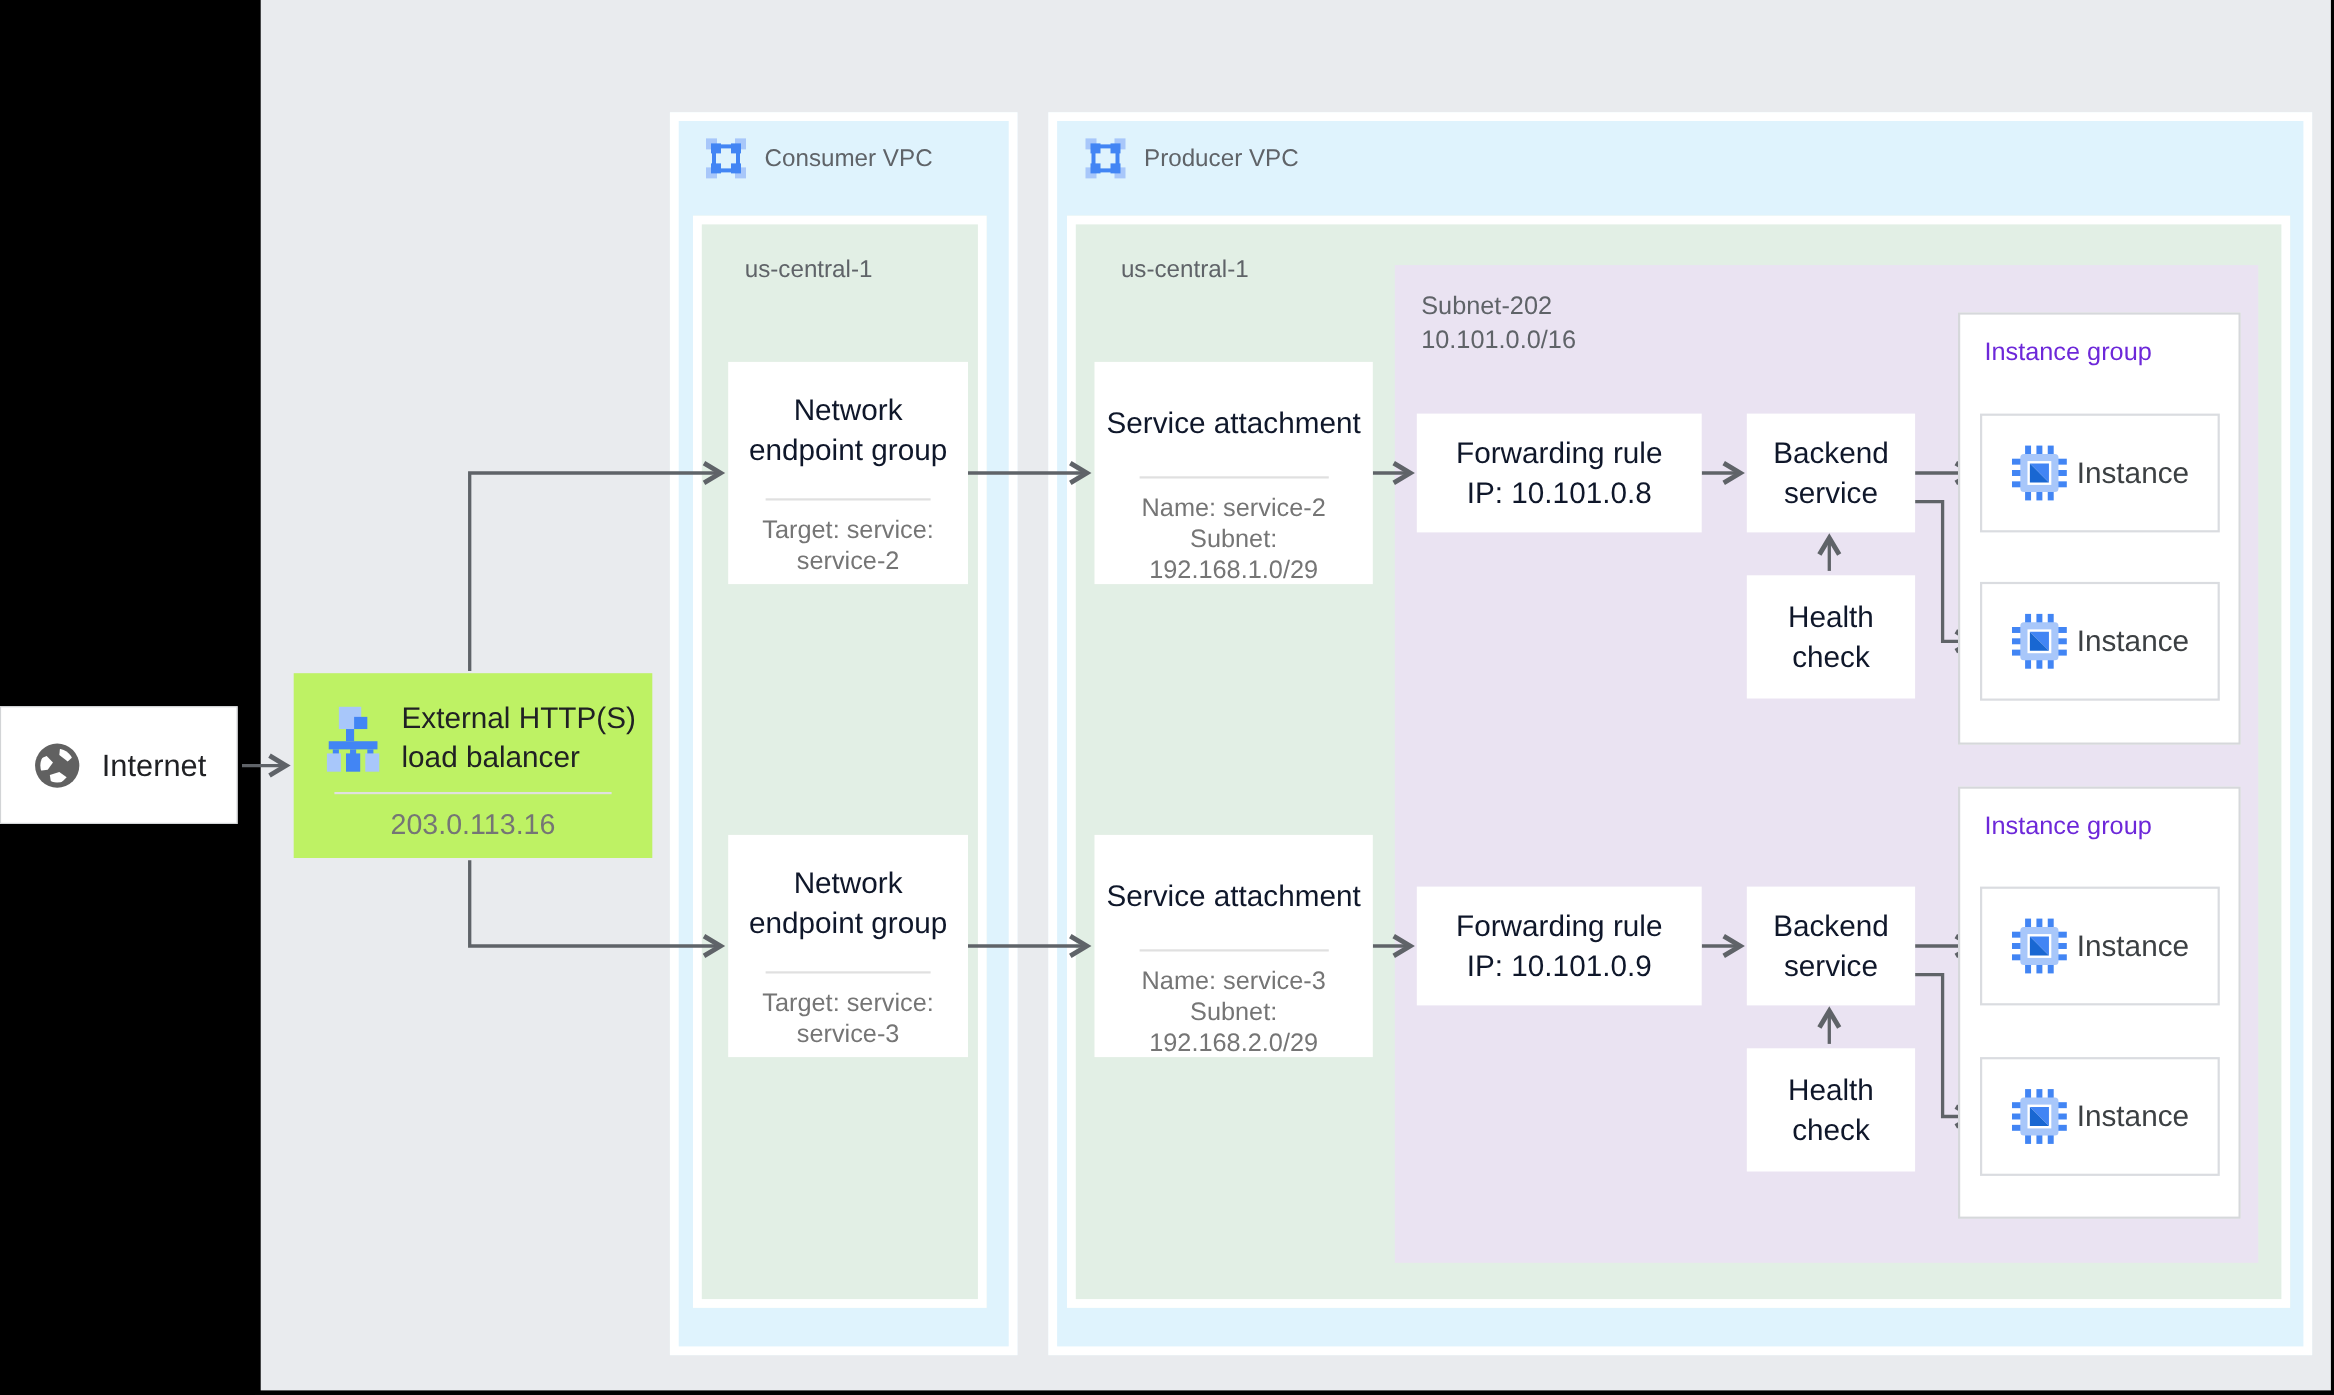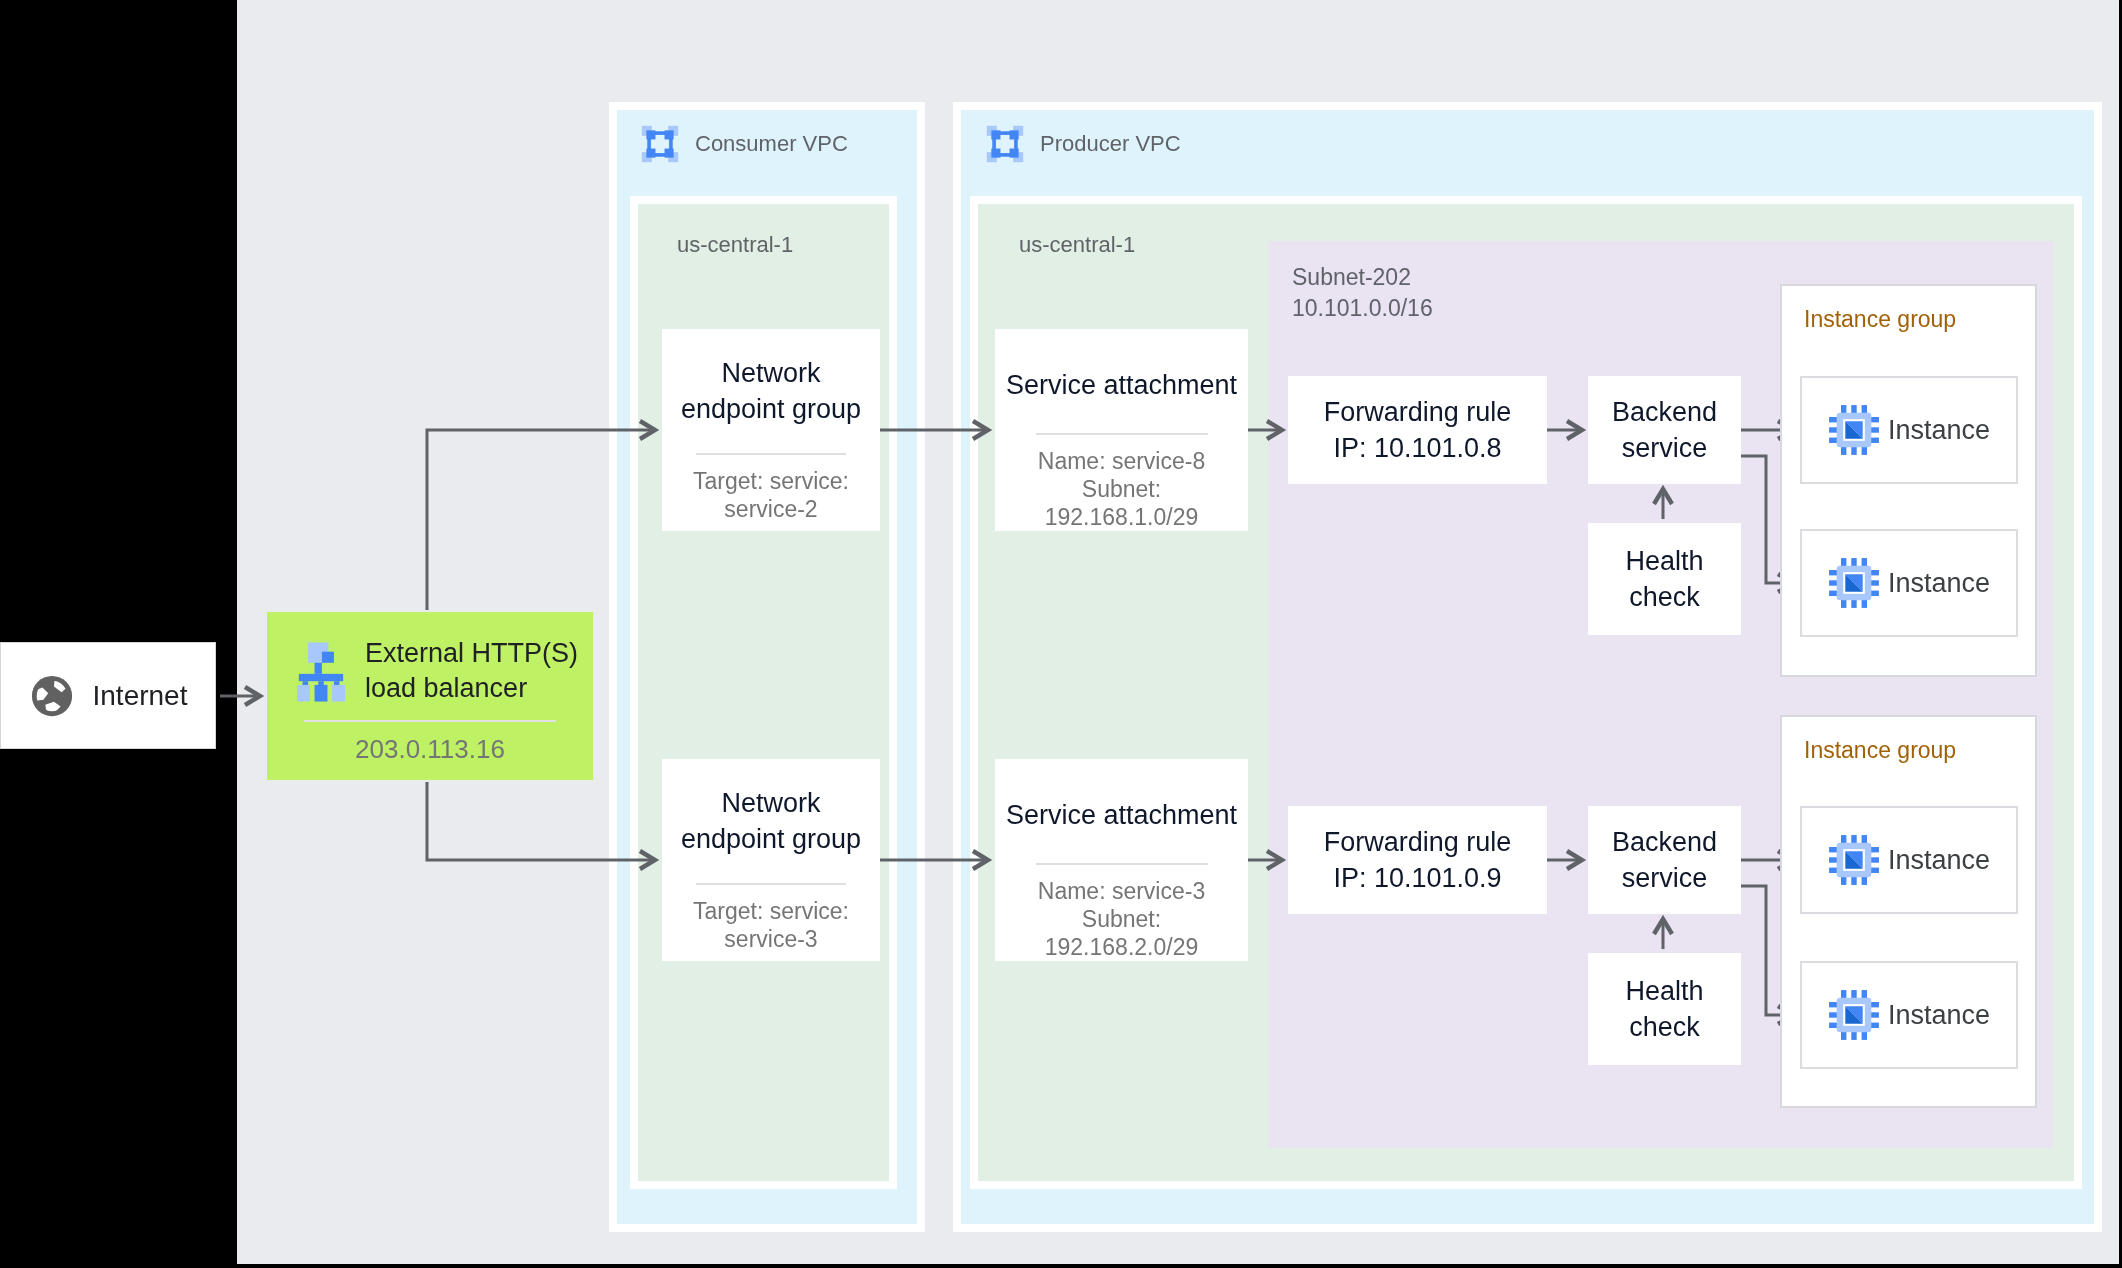--- a/index.html
+++ b/index.html
@@ -30,21 +30,21 @@
   .node .divider{height:2px;background:#e0e0e0;width:150px;}
   .centered{justify-content:center;}
   .neg{padding-top:26px;}
   .neg .divider{margin:26px auto 12px;}
   .sa{padding-top:36px;}
   .sa .title{line-height:40px;}
   .sa .divider{margin:28px auto 12px;width:172px;}
 
   
   .igroup{position:absolute;background:#ffffff;border:2px solid #d6d8db;box-sizing:border-box;z-index:8;}
-  .igroup .glabel{position:absolute;left:22px;top:20px;font-size:23px;color:#a16207;}
+  .igroup .glabel{position:absolute;left:22px;top:20px;font-size:23px;color:#6d28d9;}
   .inst{position:absolute;background:#fff;border:2px solid #dadce0;box-sizing:border-box;z-index:10;
         display:flex;align-items:center;justify-content:center;gap:8px;}
   .inst .ilabel{font-size:27px;color:#3c4043;}
 
   
   .internet{position:absolute;left:0;top:642px;width:216px;height:107px;background:#fff;
             border:1px solid #d2d4d6;box-sizing:border-box;z-index:10;
             display:flex;align-items:center;justify-content:center;gap:18px;}
   .internet .ilabel{font-size:28px;color:#202124;}
   .lb{position:absolute;left:267px;top:612px;width:326px;height:168px;background:#bef264;z-index:10;
@@ -180,21 +180,21 @@
     <span class="title">Network</span>
     <span class="title">endpoint group</span>
     <div class="divider"></div>
     <span class="sub">Target: service:</span>
     <span class="sub">service-3</span>
   </div>
 
   <div class="node sa" style="left:995px;top:329px;width:253px;height:202px">
     <span class="title">Service attachment</span>
     <div class="divider"></div>
-    <span class="sub">Name: service-8</span>
+    <span class="sub">Name: service-2</span>
     <span class="sub">Subnet:</span>
     <span class="sub">192.168.1.0/29</span>
   </div>
   <div class="node sa" style="left:995px;top:759px;width:253px;height:202px">
     <span class="title">Service attachment</span>
     <div class="divider"></div>
     <span class="sub">Name: service-3</span>
     <span class="sub">Subnet:</span>
     <span class="sub">192.168.2.0/29</span>
   </div>

